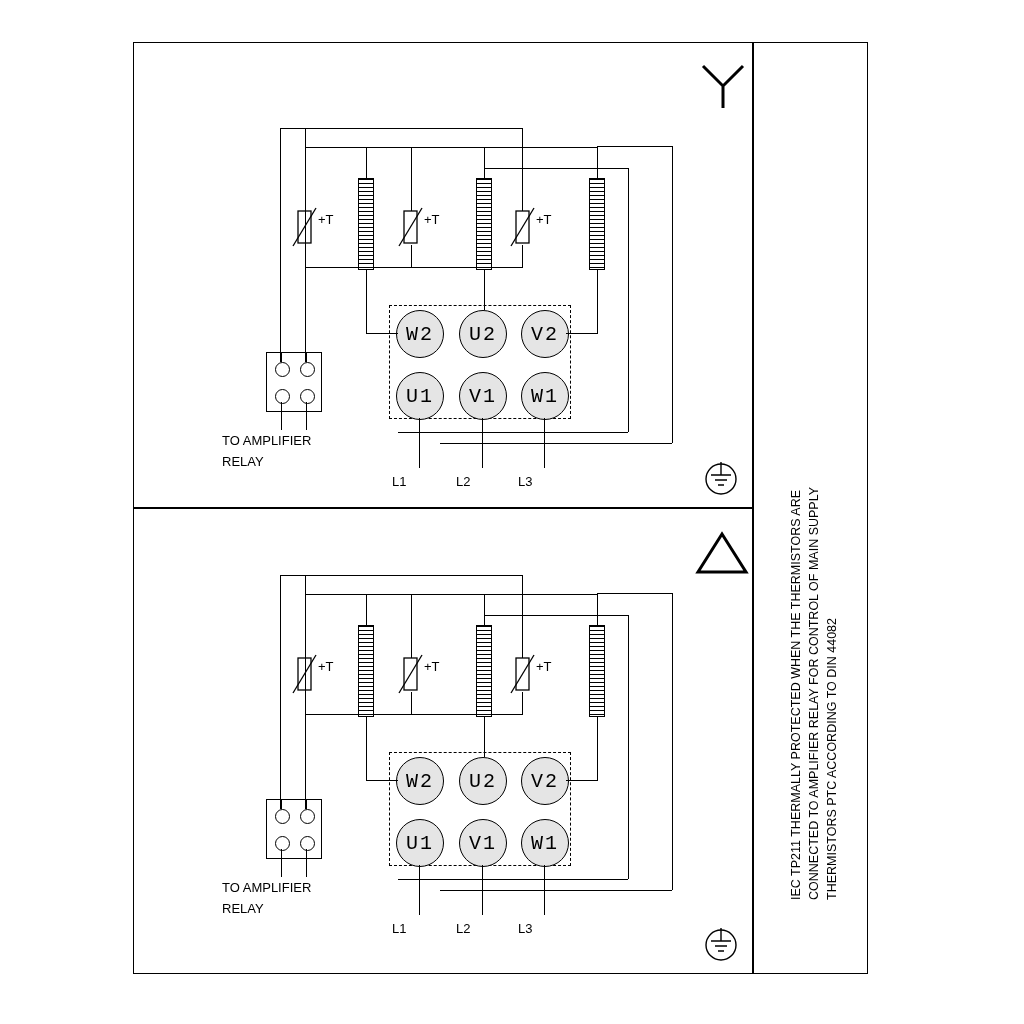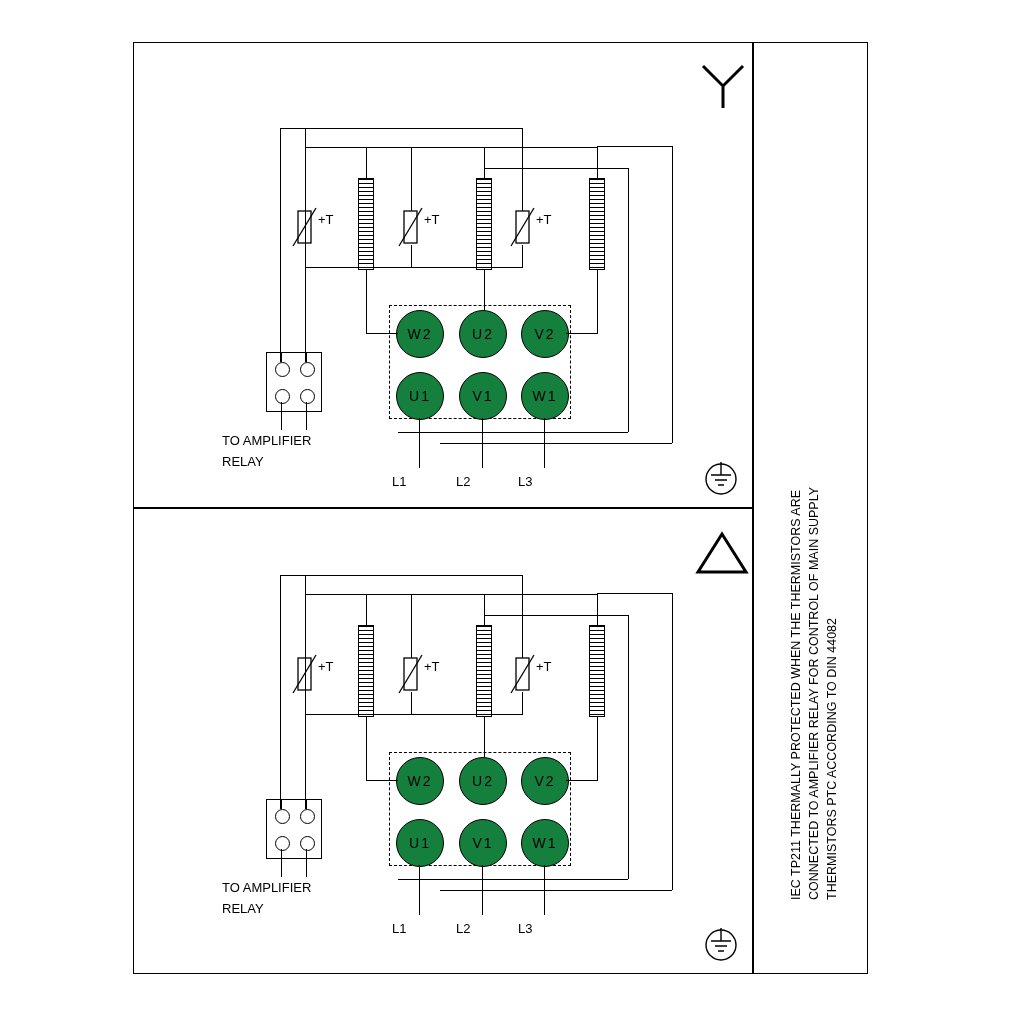--- a/index.html
+++ b/index.html
@@ -5,21 +5,21 @@
   html,body{margin:0;padding:0;background:#ffffff;}
   body{width:1024px;height:1024px;font-family:"Liberation Sans", sans-serif;}
   #root{position:relative;width:1024px;height:1024px;}
   .ln{position:absolute;background:#000;}
   .hl{height:1px;}
   .vl{width:1px;}
   .frame{position:absolute;border:1.5px solid #000;box-sizing:border-box;}
   .lbl{position:absolute;font-size:13px;color:#000;white-space:nowrap;}
   .term{position:absolute;border:1.5px solid #000;border-radius:50%;
         display:flex;align-items:center;justify-content:center;
-        font-size:14px;background:#15803d;letter-spacing:2px;}
+        font-size:20px;background:#e5e5e5;letter-spacing:2px;font-family:Liberation Mono, monospace;}
   .dashbox{position:absolute;border:1.2px dashed #000;box-sizing:border-box;}
   .coil{position:absolute;border:1.2px solid #000;background:
      repeating-linear-gradient(to bottom,#000 0 1.5px,#fff 1.5px 4px);
      box-sizing:border-box;}
   .tbox{position:absolute;border:1.5px solid #000;background:#fff;box-sizing:border-box;}
   .tdot{position:absolute;border:1.3px solid #000;border-radius:50%;background:#fff;}
   .vert-text{position:absolute;font-size:12.5px;white-space:nowrap;
      transform-origin:0 0;transform:rotate(-90deg);color:#000;}
   .sym{position:absolute;}
 </style>

